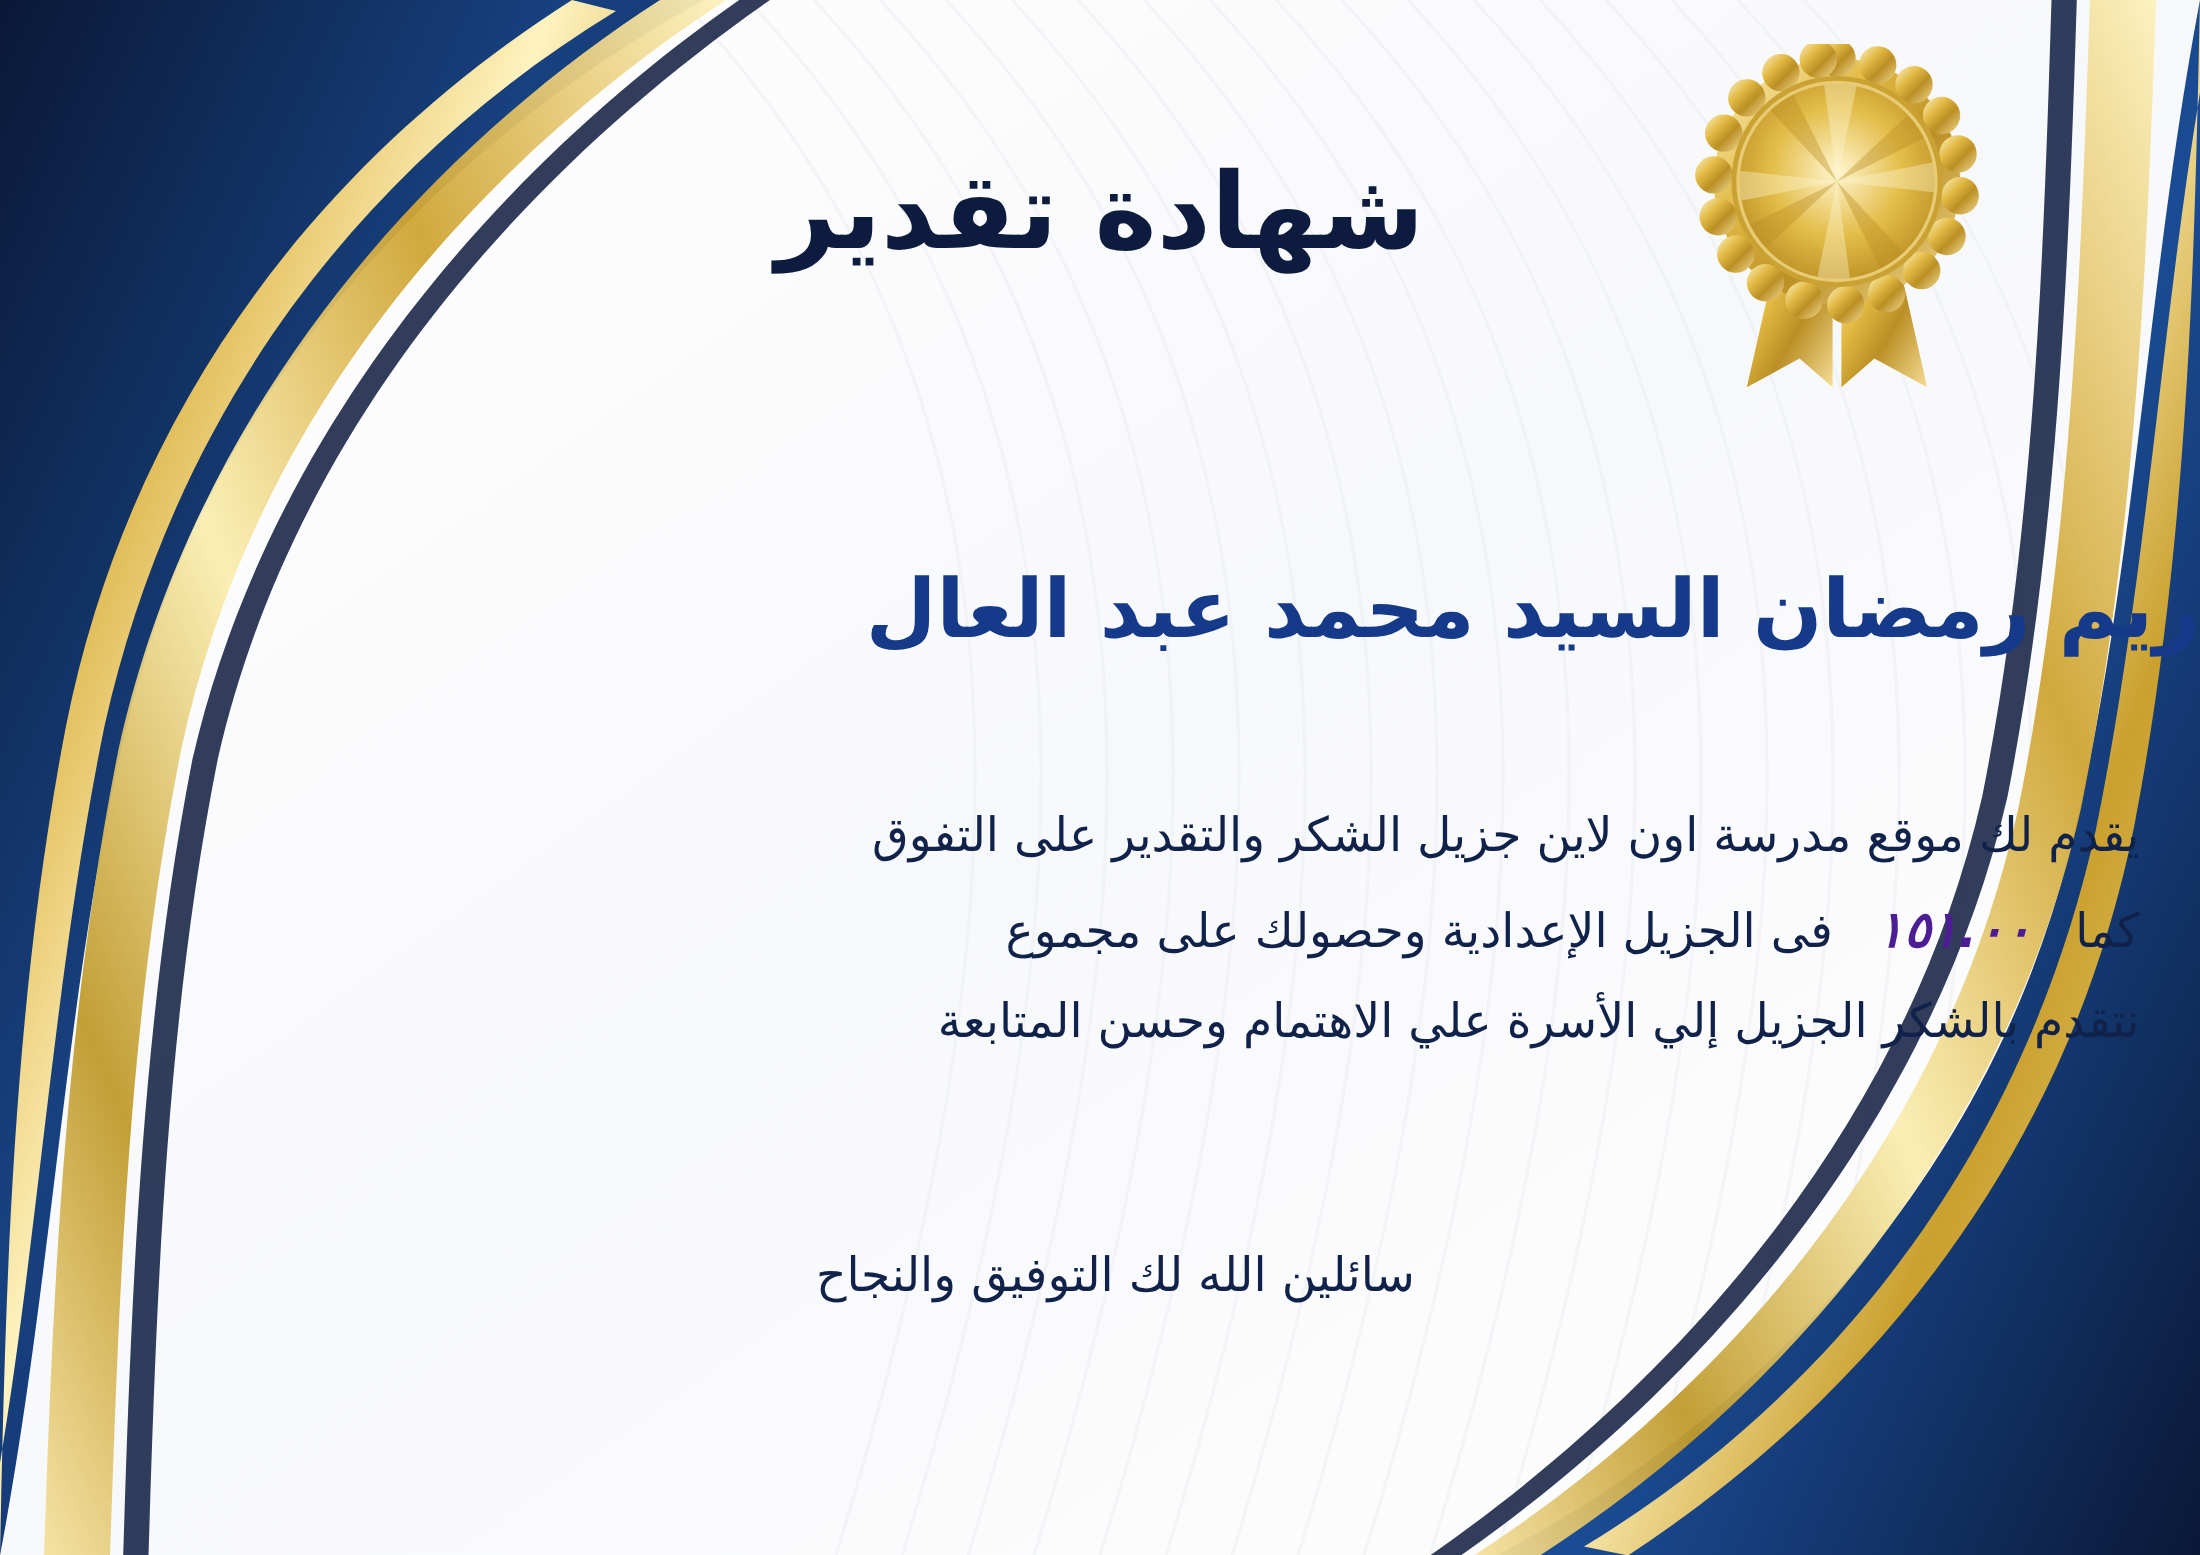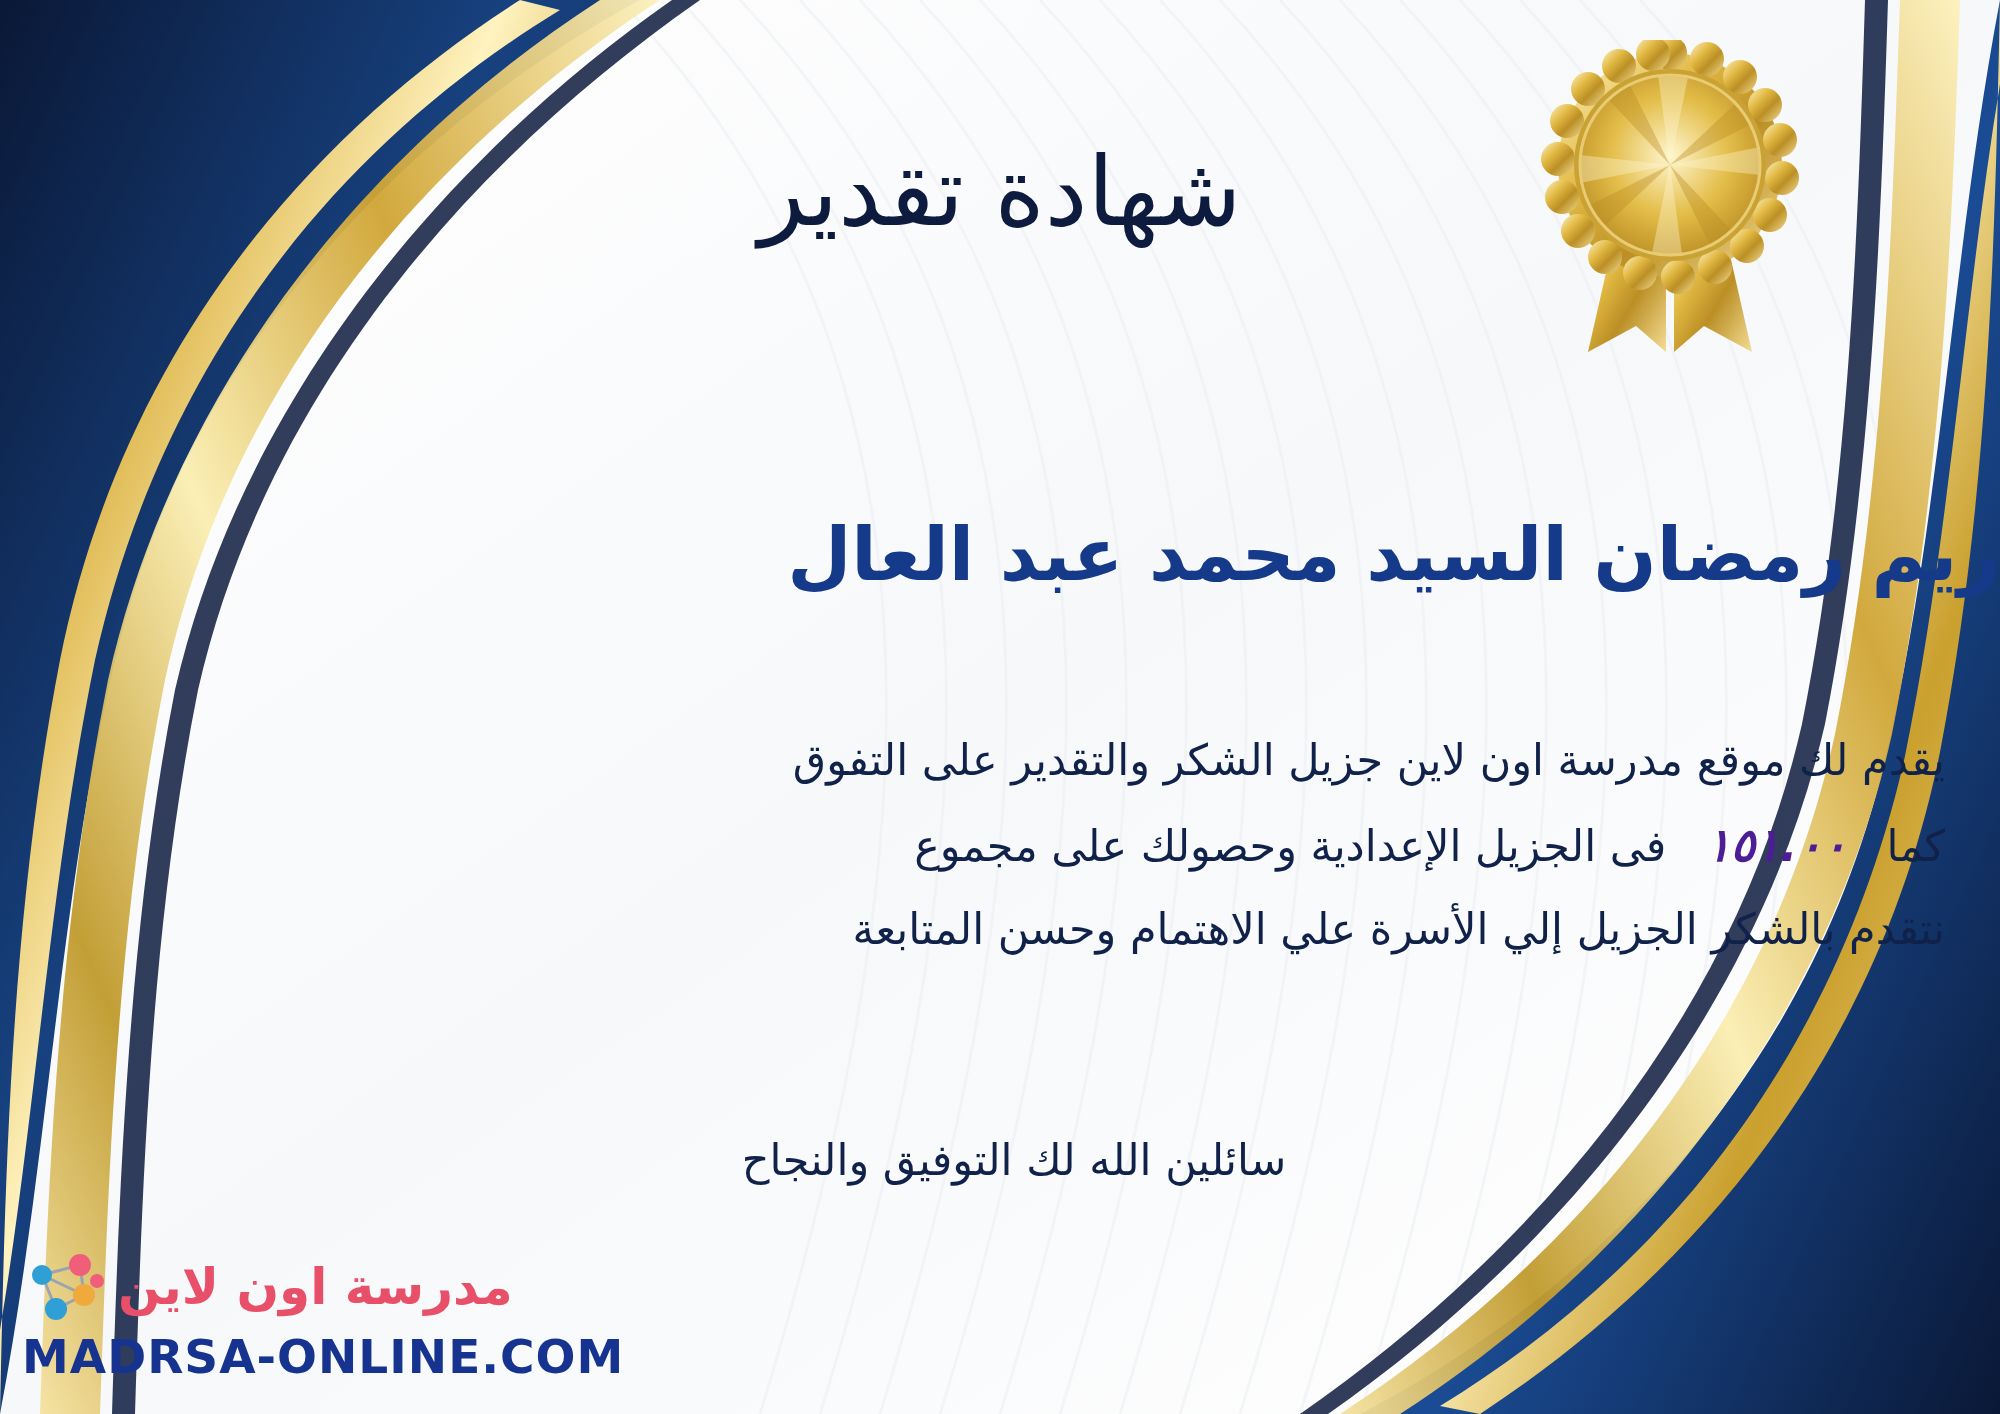--- a/index.html
+++ b/index.html
@@ -32,21 +32,21 @@
     z-index: 5;
   }
 
   .title {
     position: absolute;
     top: 140px;
     left: 0;
     right: 0;
     text-align: center;
     font-size: 96px;
-    font-weight: 400;
+    font-weight: 700;
     color: #0d1b3e;
     letter-spacing: 0px;
     line-height: 1.1;
     direction: rtl;
   }
 
   .recipient {
     position: absolute;
     top: 510px;
     left: 0;
@@ -303,32 +303,14 @@
         <span class="score">١٥١.٠٠</span>
         <span>فى الجزيل الإعدادية وحصولك على مجموع</span>
       </div>
 
       <div class="body-line">نتقدم  بالشكر الجزيل إلي الأسرة علي الاهتمام وحسن المتابعة</div>
     </div>
 
     <div class="closing">سائلين الله لك التوفيق  والنجاح</div>
   </div>
 
-  <div class="logo">
-    <div class="logo-row">
-      <span class="logo-ar">مدرسة اون لاين</span>
-      <svg width="86" height="72" viewBox="0 0 86 72">
-        <line x1="20" y1="24" x2="58" y2="14" stroke="#9aa3b2" stroke-width="3"></line>
-        <line x1="20" y1="24" x2="62" y2="44" stroke="#9aa3b2" stroke-width="3"></line>
-        <line x1="20" y1="24" x2="34" y2="58" stroke="#9aa3b2" stroke-width="3"></line>
-        <line x1="58" y1="14" x2="62" y2="44" stroke="#9aa3b2" stroke-width="3"></line>
-        <line x1="34" y1="58" x2="62" y2="44" stroke="#9aa3b2" stroke-width="3"></line>
-        <circle cx="58" cy="14" r="11" fill="#ef5f79"></circle>
-        <circle cx="20" cy="24" r="10" fill="#2f9fd6"></circle>
-        <circle cx="62" cy="44" r="11" fill="#f0a93c"></circle>
-        <circle cx="34" cy="58" r="11" fill="#2f9fd6"></circle>
-        <circle cx="75" cy="30" r="7" fill="#ef5f79"></circle>
-      </svg>
-    </div>
-    <div class="logo-url">MADRSA-ONLINE.COM</div>
-  </div>
 
 </div>
 
 </body></html>

